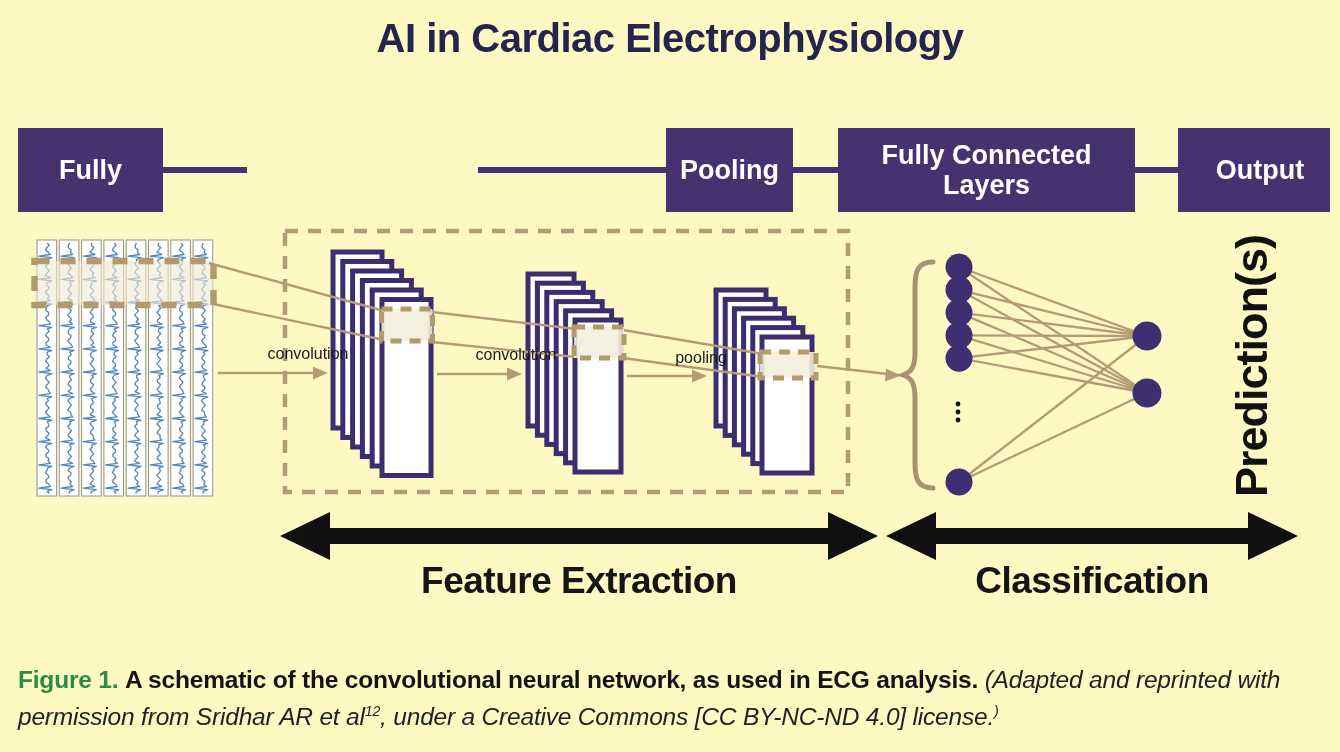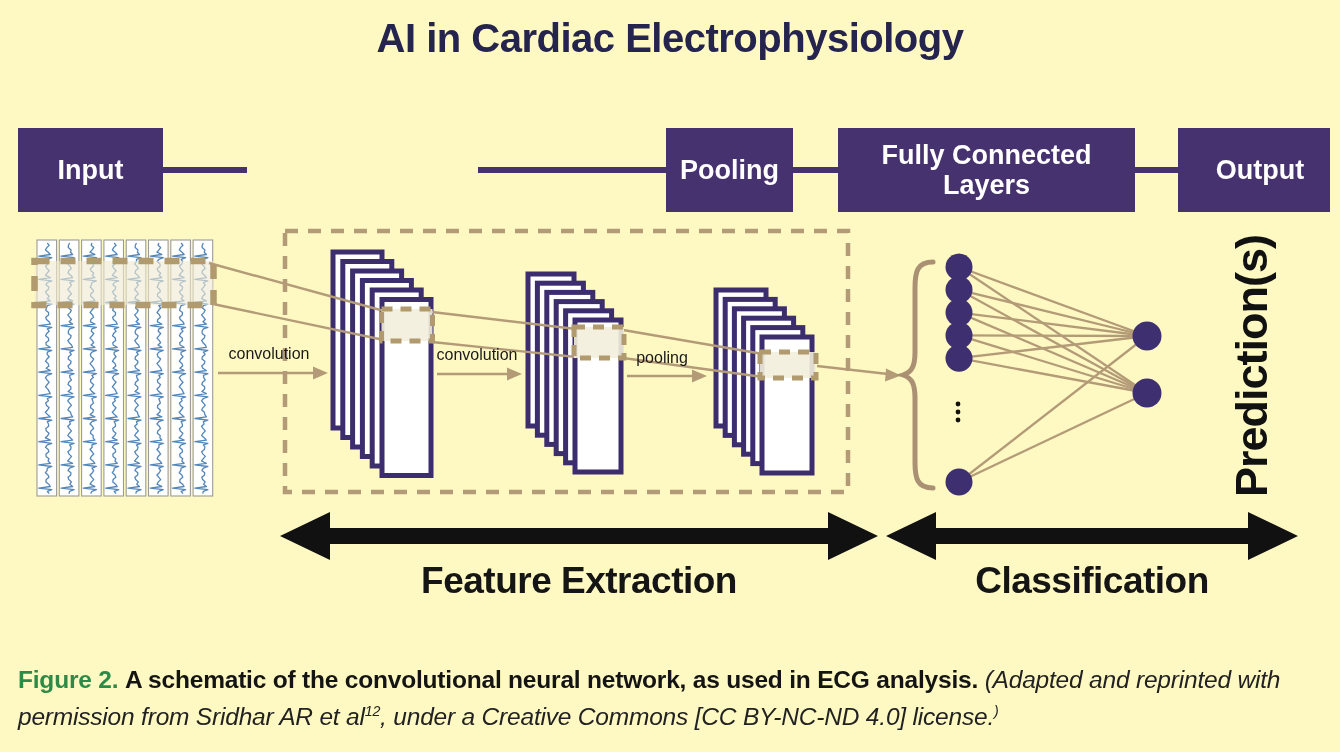--- a/index.html
+++ b/index.html
@@ -17,20 +17,21 @@
     position:absolute; top:128px; height:84px; background:#46326f;
     color:#ffffff; display:flex; align-items:center; justify-content:center;
     font-weight:700; font-size:27px; text-align:center; line-height:1.12;
     z-index:3;
   }
   .pbox .lbl { max-width:240px; }
   .pseg { position:absolute; top:167px; height:6px; background:#46326f; z-index:2; }
   .flowlbl {
     position:absolute; z-index:4; font-size:16px; color:#1a1a1a; text-align:center;
     font-weight:400;
+    margin-left:39px;
   }
   .prediction {
     position:absolute; left:1116px; top:340px; width:272px; height:52px;
     transform:rotate(-90deg); transform-origin:center;
     font-size:45px; font-weight:700; color:#111; text-align:center;
     letter-spacing:-1px; white-space:nowrap; z-index:4;
   }
   .stagelbl {
     position:absolute; top:560px; z-index:4; text-align:center;
     font-size:37px; font-weight:800; color:#151515; letter-spacing:-0.5px;
@@ -164,36 +165,36 @@
     <polygon points="280,536 330,512 330,528 828,528 828,512 878,536 828,560 828,544 330,544 330,560" fill="#111111"></polygon>
     <polygon points="886,536 936,512 936,528 1248,528 1248,512 1298,536 1248,560 1248,544 936,544 936,560" fill="#111111"></polygon>
   </svg>
 
   <div class="pseg" style="left:163px;width:84px;"></div>
   <div class="pseg" style="left:478px;width:190px;"></div>
   <div class="pseg" style="left:792px;width:48px;"></div>
   <div class="pseg" style="left:1134px;width:46px;"></div>
 
   <div class="pbox" style="left:18px;width:145px;">
-    <span class="lbl">Input</span>
+    <span class="lbl">Fully</span>
   </div>
   <div class="pbox" style="left:666px;width:127px;">
     <span class="lbl">Pooling</span>
   </div>
   <div class="pbox" style="left:838px;width:297px;justify-content:center;">
     <span class="lbl">Fully Connected Layers</span>
   </div>
   <div class="pbox" style="left:1178px;width:152px;padding-left:12px;">
     <span class="lbl">Output</span>
   </div>
 
   <div class="flowlbl" style="left:221px;top:345px;width:96px;">convolution</div>
   <div class="flowlbl" style="left:429px;top:346px;width:96px;">convolution</div>
   <div class="flowlbl" style="left:626px;top:349px;width:72px;">pooling</div>
 
   <div class="prediction">Prediction(s)</div>
 
   <div class="stagelbl stage-fe">Feature Extraction</div>
   <div class="stagelbl stage-cl">Classification</div>
 
-  <p class="caption"><span class="cap-green">Figure 2.</span> <span class="cap-bold">A schematic of the convolutional neural network, as used in ECG analysis.</span> <span class="cap-italic"><span>(Adapted and reprinted with permission from Sridhar AR et al</span><sup>12</sup><span>, under a Creative Commons [CC BY-NC-ND 4.0] license.</span><sup>)</sup></span></p>
+  <p class="caption"><span class="cap-green">Figure 1.</span> <span class="cap-bold">A schematic of the convolutional neural network, as used in ECG analysis.</span> <span class="cap-italic"><span>(Adapted and reprinted with permission from Sridhar AR et al</span><sup>12</sup><span>, under a Creative Commons [CC BY-NC-ND 4.0] license.</span><sup>)</sup></span></p>
 
 </div>
 
 </body></html>

